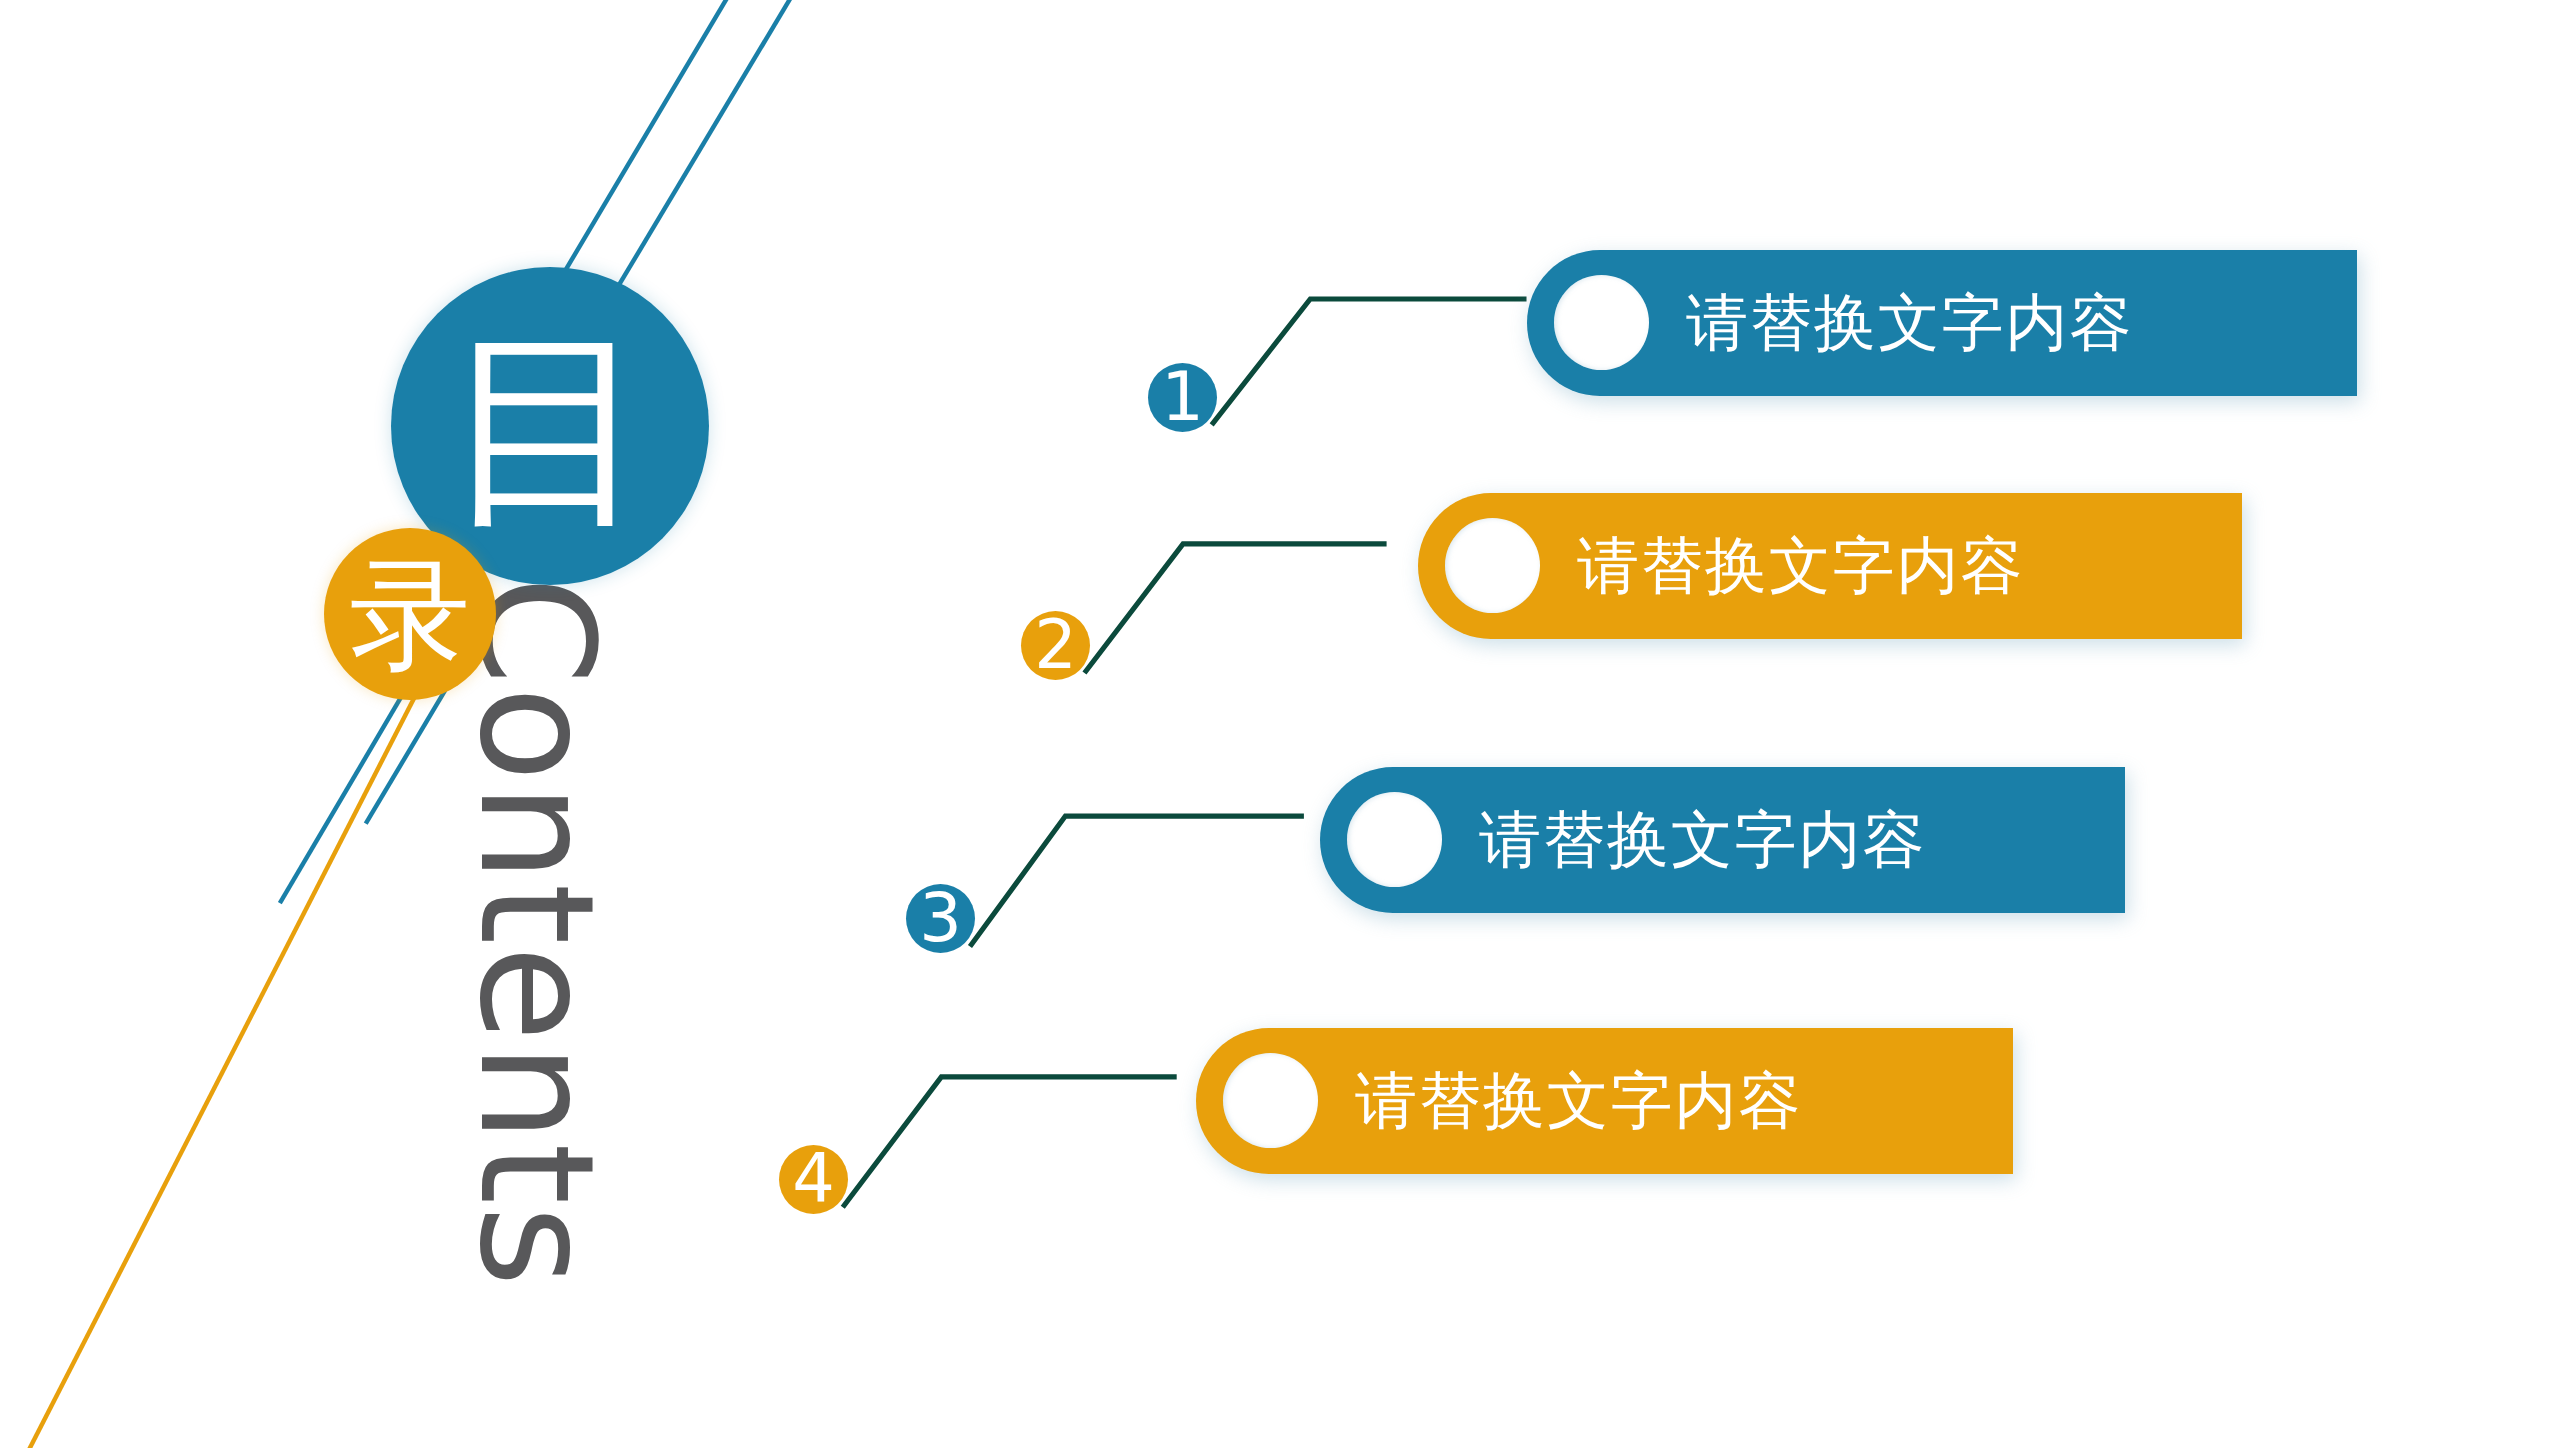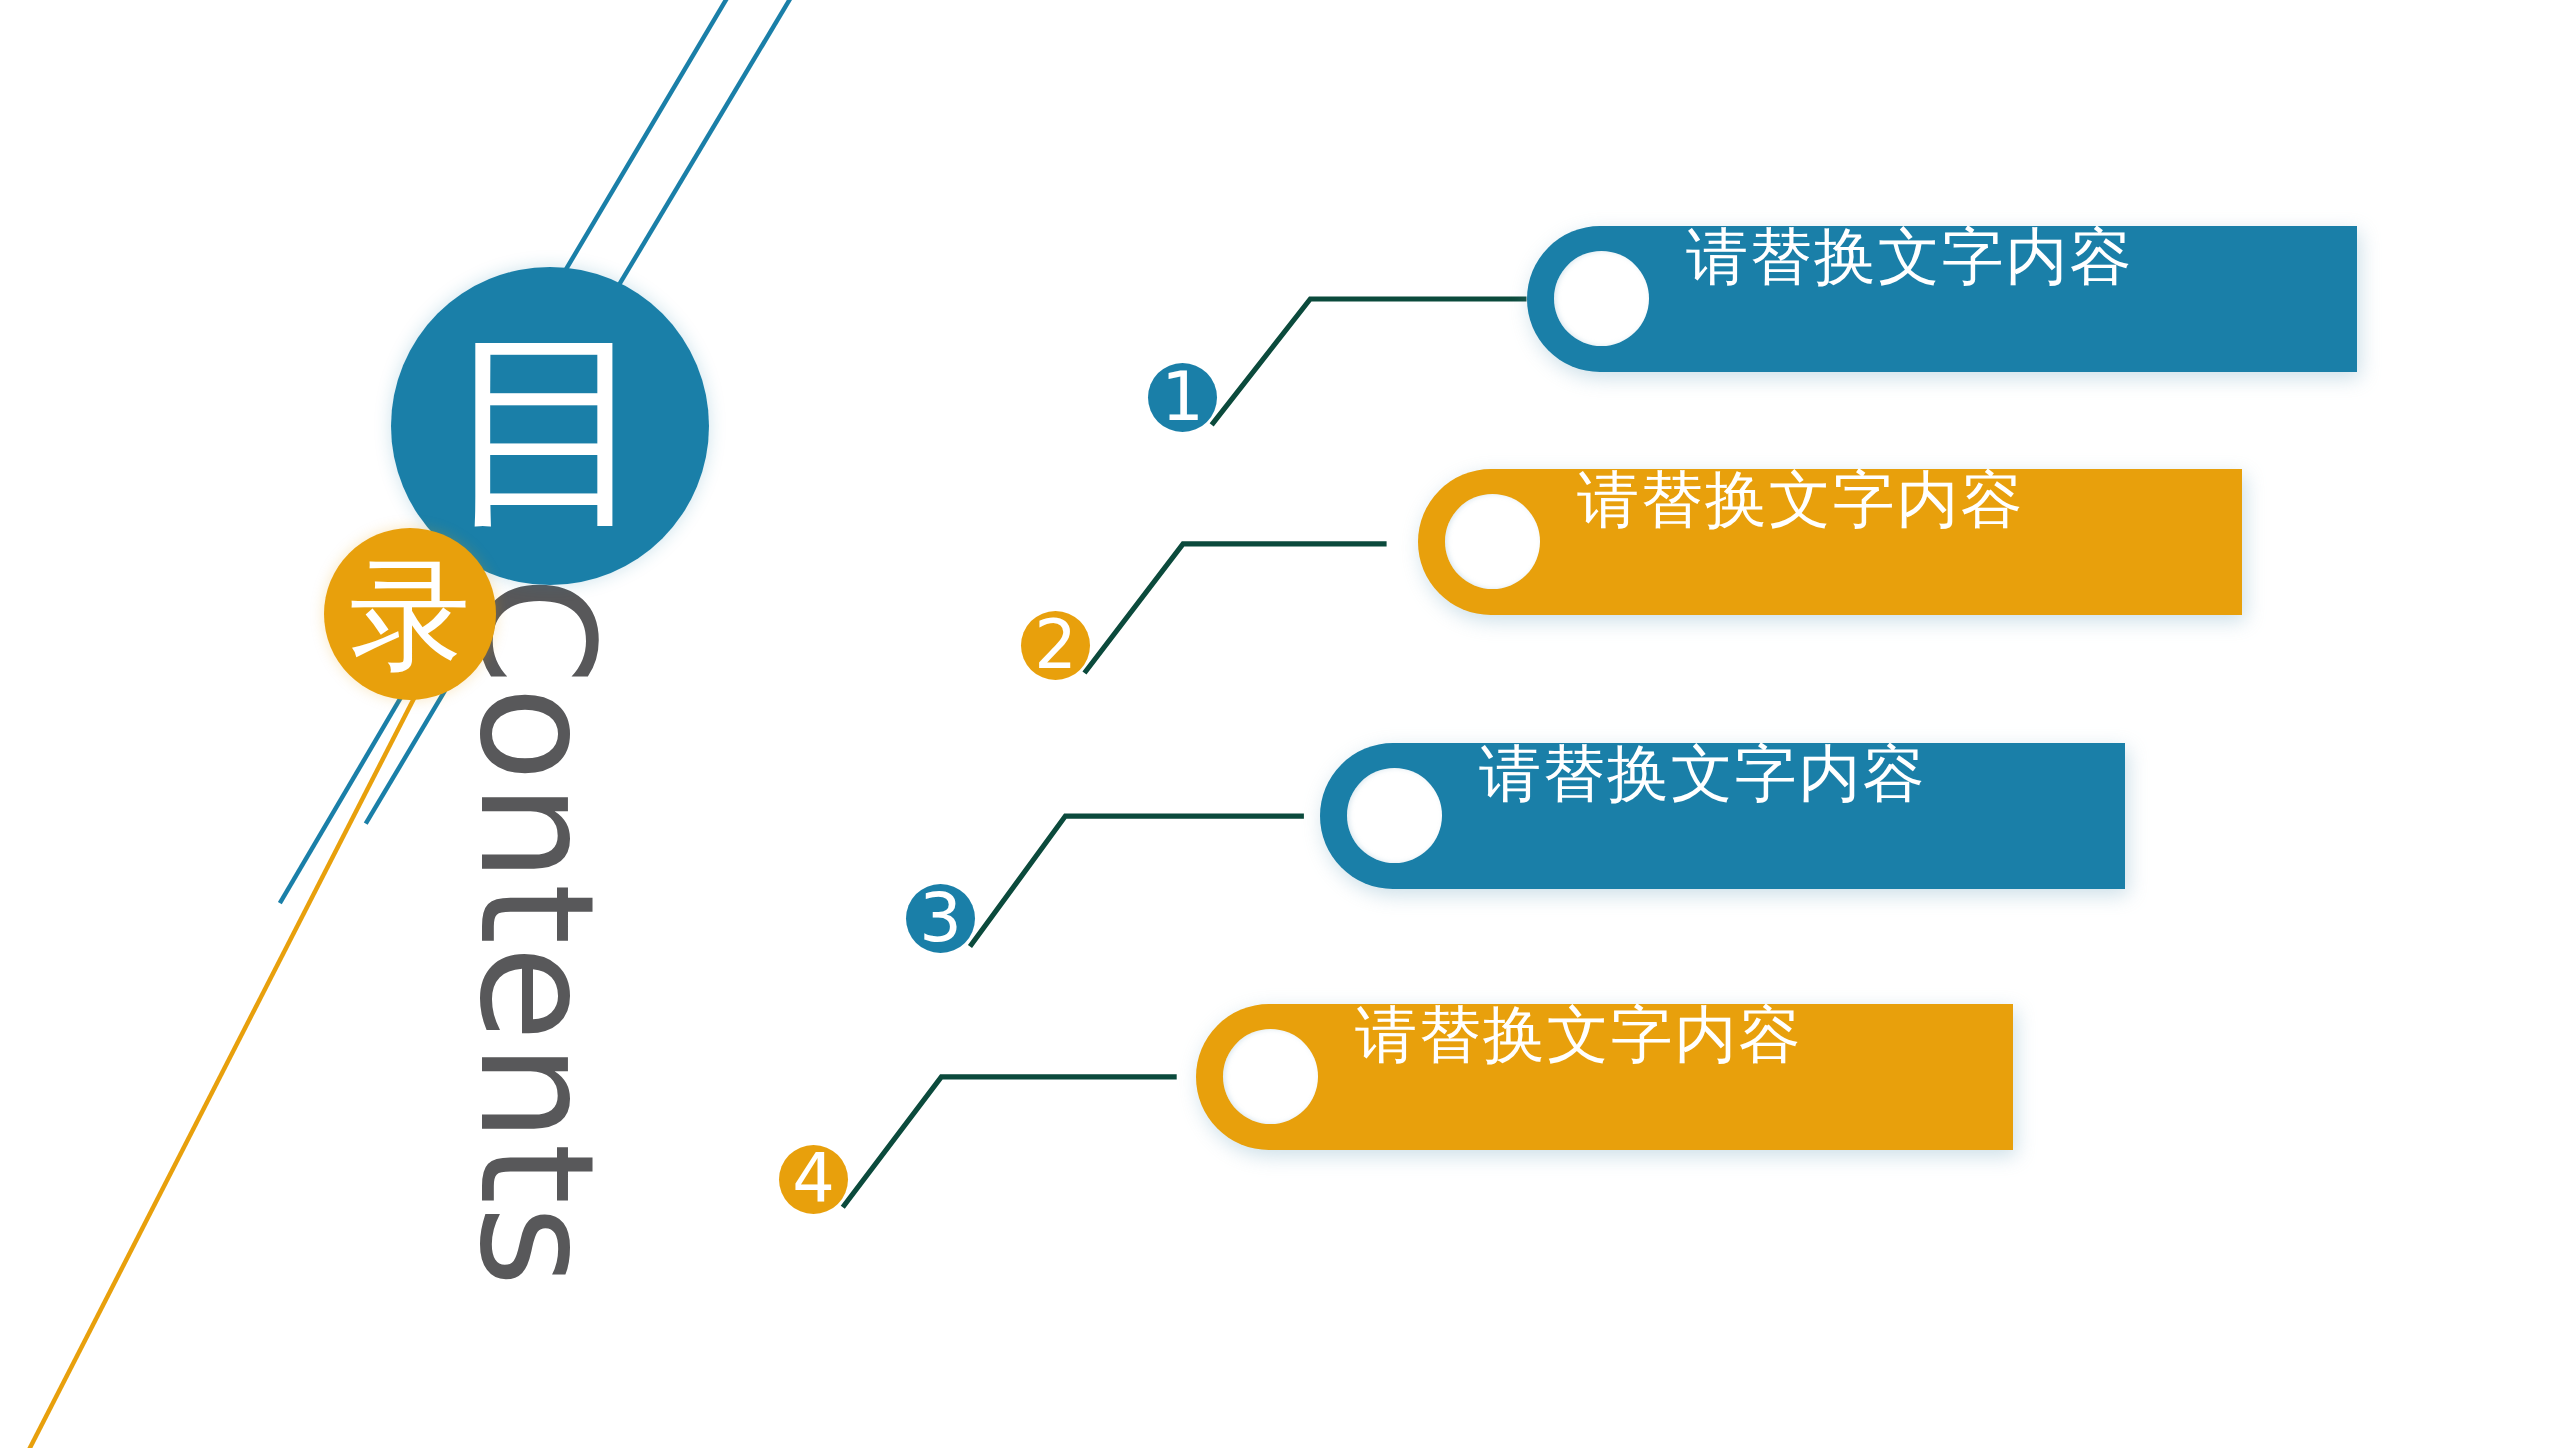--- a/index.html
+++ b/index.html
@@ -110,23 +110,25 @@
   .badge.blue   { background: #1A7FA8; }
   .badge.orange { background: #E8A00C; }
 
   
   .bar {
     position: absolute;
     height: 146px;
     border-top-left-radius: 73px;
     border-bottom-left-radius: 73px;
     display: flex;
+    align-items: center;
     box-sizing: border-box;
     z-index: 2;
     filter: drop-shadow(3.8px 6.4px 10.2px rgba(120,170,195,0.38));
+    margin-top: 24px;
   }
   .bar.blue   { background: #1A7FA8; }
   .bar.orange { background: #E8A00C; }
 
   .bar-hole {
     position: absolute;
     left: 27px;
     top: 25.4px;
     width: 95px;
     height: 95px;

